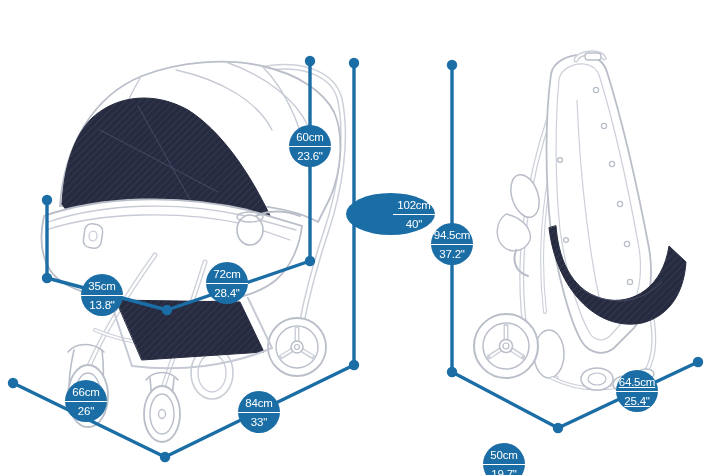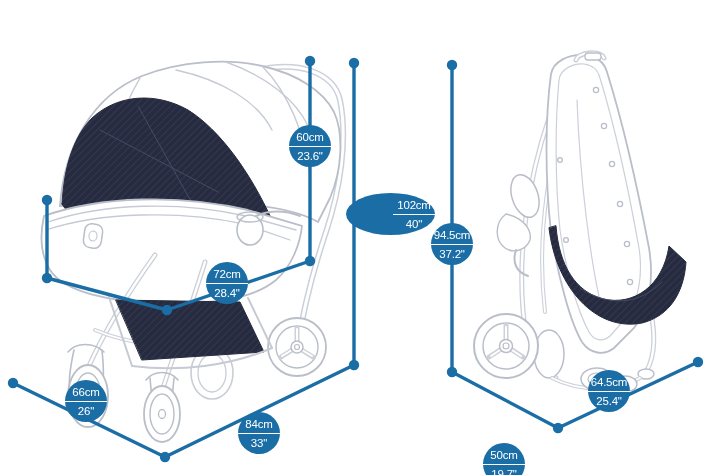--- a/index.html
+++ b/index.html
@@ -223,38 +223,42 @@
   </svg>
 
   <div class="badge" style="left:289px;top:125px;">
     <span class="cm">60cm</span>
     <span class="inch">23.6"</span>
   </div>
   <div class="badge" style="left:346px;top:193px;padding-left:47px;">
     <span class="cm">102cm</span>
     <span class="inch">40"</span>
   </div>
+  <div class="badge" style="left:81px;top:274px;">
+    <span class="cm">35cm</span>
+    <span class="inch">13.8"</span>
+  </div>
   <div class="badge" style="left:206px;top:262px;">
     <span class="cm">72cm</span>
     <span class="inch">28.4"</span>
   </div>
   <div class="badge" style="left:65px;top:380px;">
     <span class="cm">66cm</span>
     <span class="inch">26"</span>
   </div>
-  <div class="badge" style="left:238px;top:391px;margin-top:21px;">
+  <div class="badge" style="left:238px;top:391px;">
     <span class="cm">84cm</span>
     <span class="inch">33"</span>
   </div>
   <div class="badge" style="left:431px;top:196px;margin-top:27px;">
     <span class="cm">94.5cm</span>
     <span class="inch">37.2"</span>
   </div>
   <div class="badge" style="left:483px;top:399px;margin-top:44px;">
     <span class="cm">50cm</span>
     <span class="inch">19.7"</span>
   </div>
-  <div class="badge" style="left:588px;top:370px;">
+  <div class="badge" style="left:616px;top:370px;text-decoration:underline;">
     <span class="cm">64.5cm</span>
     <span class="inch">25.4"</span>
   </div>
 
 </div>
 
 </body></html>

